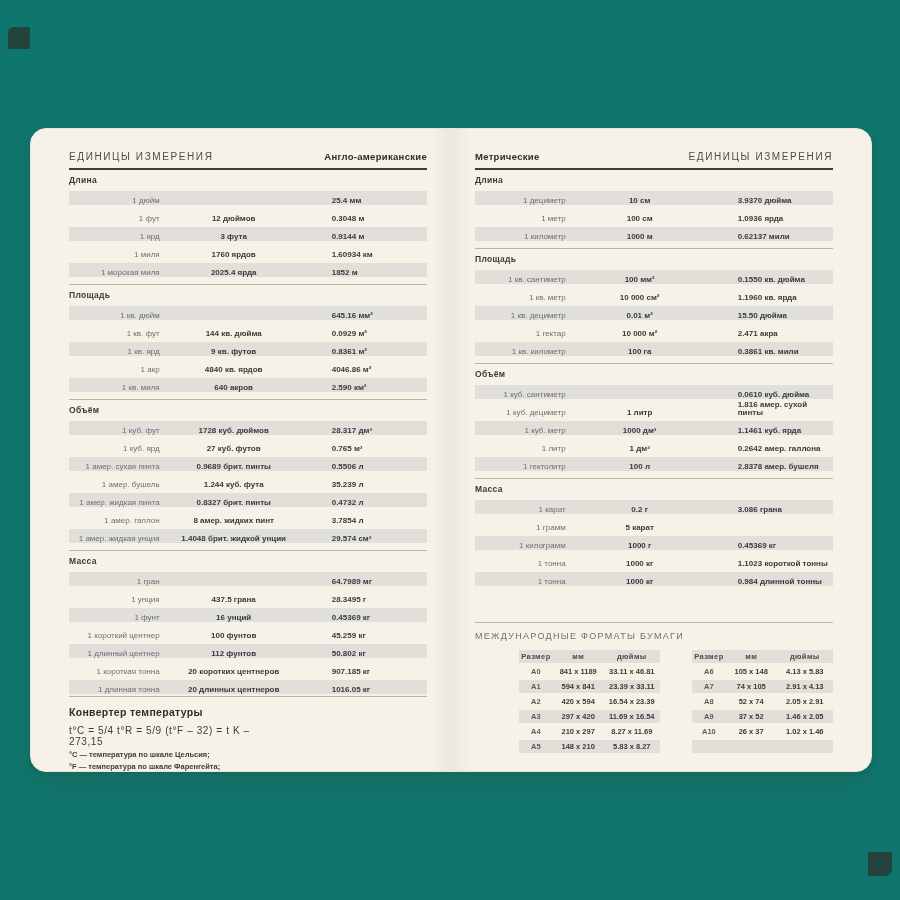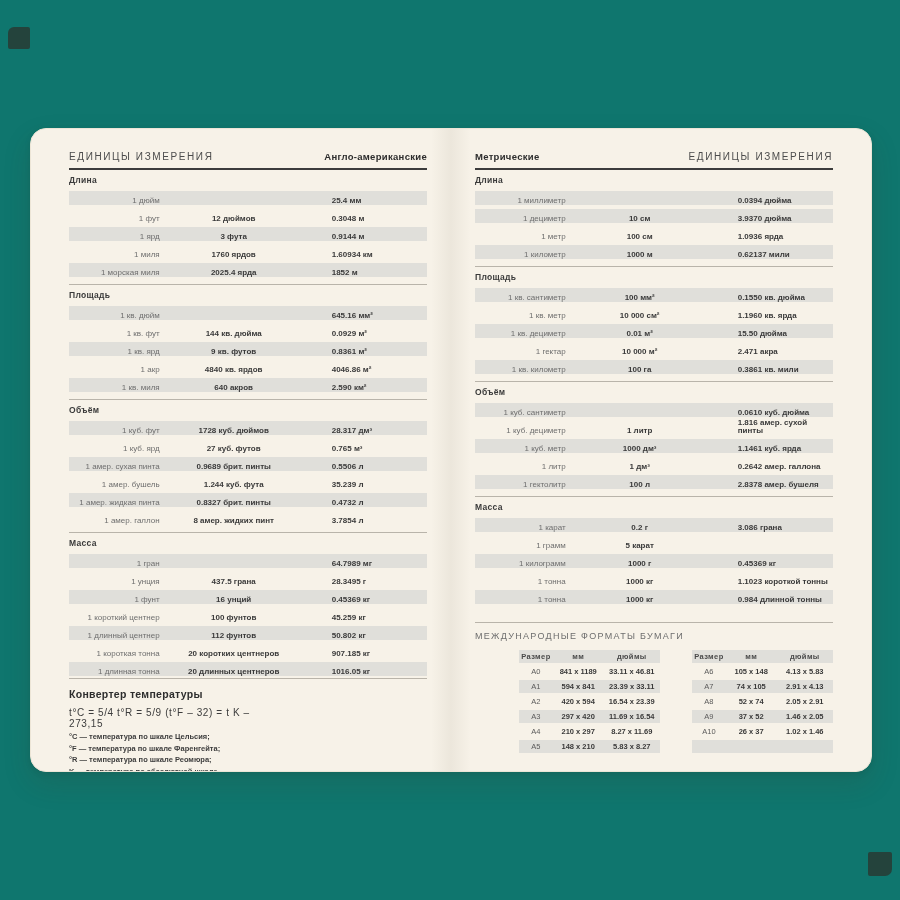--- a/index.html
+++ b/index.html
@@ -59,21 +59,21 @@
   .conv-title{font-size:10.5px;font-weight:bold;color:#2d2d2d;letter-spacing:.3px;}
   .conv-formula{font-size:10px;color:#3c3c3c;margin-top:7px;letter-spacing:.6px;}
   .conv-legend{width:43%;font-size:7.5px;font-weight:bold;color:#3c3c3c;line-height:1.55;padding-top:2px;}
 
   .formats{margin-top:auto;border-top:1px solid var(--rule);padding-top:8px;}
   .formats-title{font-size:9px;letter-spacing:1.3px;color:var(--muted);text-transform:uppercase;margin-bottom:7px;}
   .formats-tables{display:flex;gap:32px;margin-left:44px;}
   .ftable{flex:1;}
   .frow{display:flex;align-items:center;height:13px;margin:2px 0;font-size:7.5px;line-height:1;}
   .frow.band{background:var(--band);}
-  .fc0{width:24%;text-align:center;color:#5a5a5a;}
+  .fc0{width:24%;text-align:center;color:#5a5a5a;font-weight:bold;}
   .fc1{width:36%;text-align:center;font-weight:bold;color:var(--dark);}
   .fc2{width:40%;text-align:center;font-weight:bold;color:var(--dark);}
   .frow.fhead .fc0,.frow.fhead .fc1,.frow.fhead .fc2{font-weight:bold;color:#4a4a4a;letter-spacing:.4px;}
 </style>
 </head>
 <body>
 
 <div class="scene">
   <div class="cover-corner tl"></div>
   <div class="cover-corner br"></div>
@@ -163,20 +163,25 @@
           </div>
           <div class="row band">
             <span class="c1">1 амер. жидкая пинта</span>
             <span class="c2">0.8327 брит. пинты</span>
             <span class="c3">0.4732 л</span>
           </div>
           <div class="row">
             <span class="c1">1 амер. галлон</span>
             <span class="c2">8 амер. жидких пинт</span>
             <span class="c3">3.7854 л</span>
+          </div>
+          <div class="row band">
+            <span class="c1">1 амер. жидкая унция</span>
+            <span class="c2">1.4048 брит. жидкой унции</span>
+            <span class="c3">29.574 см³</span>
           </div>
           <div class="section-rule"></div>
           <div class="section-title">Масса</div>
           <div class="row band">
             <span class="c1">1 гран</span>
             <span class="c2"></span>
             <span class="c3">64.7989 мг</span>
           </div>
           <div class="row">
             <span class="c1">1 унция</span>
@@ -224,25 +229,20 @@
     </div>
 
     <div class="pg right">
       <div class="pg-header">
         <span class="hdr-bold">Метрические</span>
         <span class="hdr-caps">Единицы измерения</span>
       </div>
       <div class="sections" id="right-sections">
           <div class="section-title">Длина</div>
           <div class="row band">
-            <span class="c1">1 миллиметр</span>
-            <span class="c2"></span>
-            <span class="c3">0.0394 дюйма</span>
-          </div>
-          <div class="row band">
             <span class="c1">1 дециметр</span>
             <span class="c2">10 см</span>
             <span class="c3">3.9370 дюйма</span>
           </div>
           <div class="row">
             <span class="c1">1 метр</span>
             <span class="c2">100 см</span>
             <span class="c3">1.0936 ярда</span>
           </div>
           <div class="row band">

